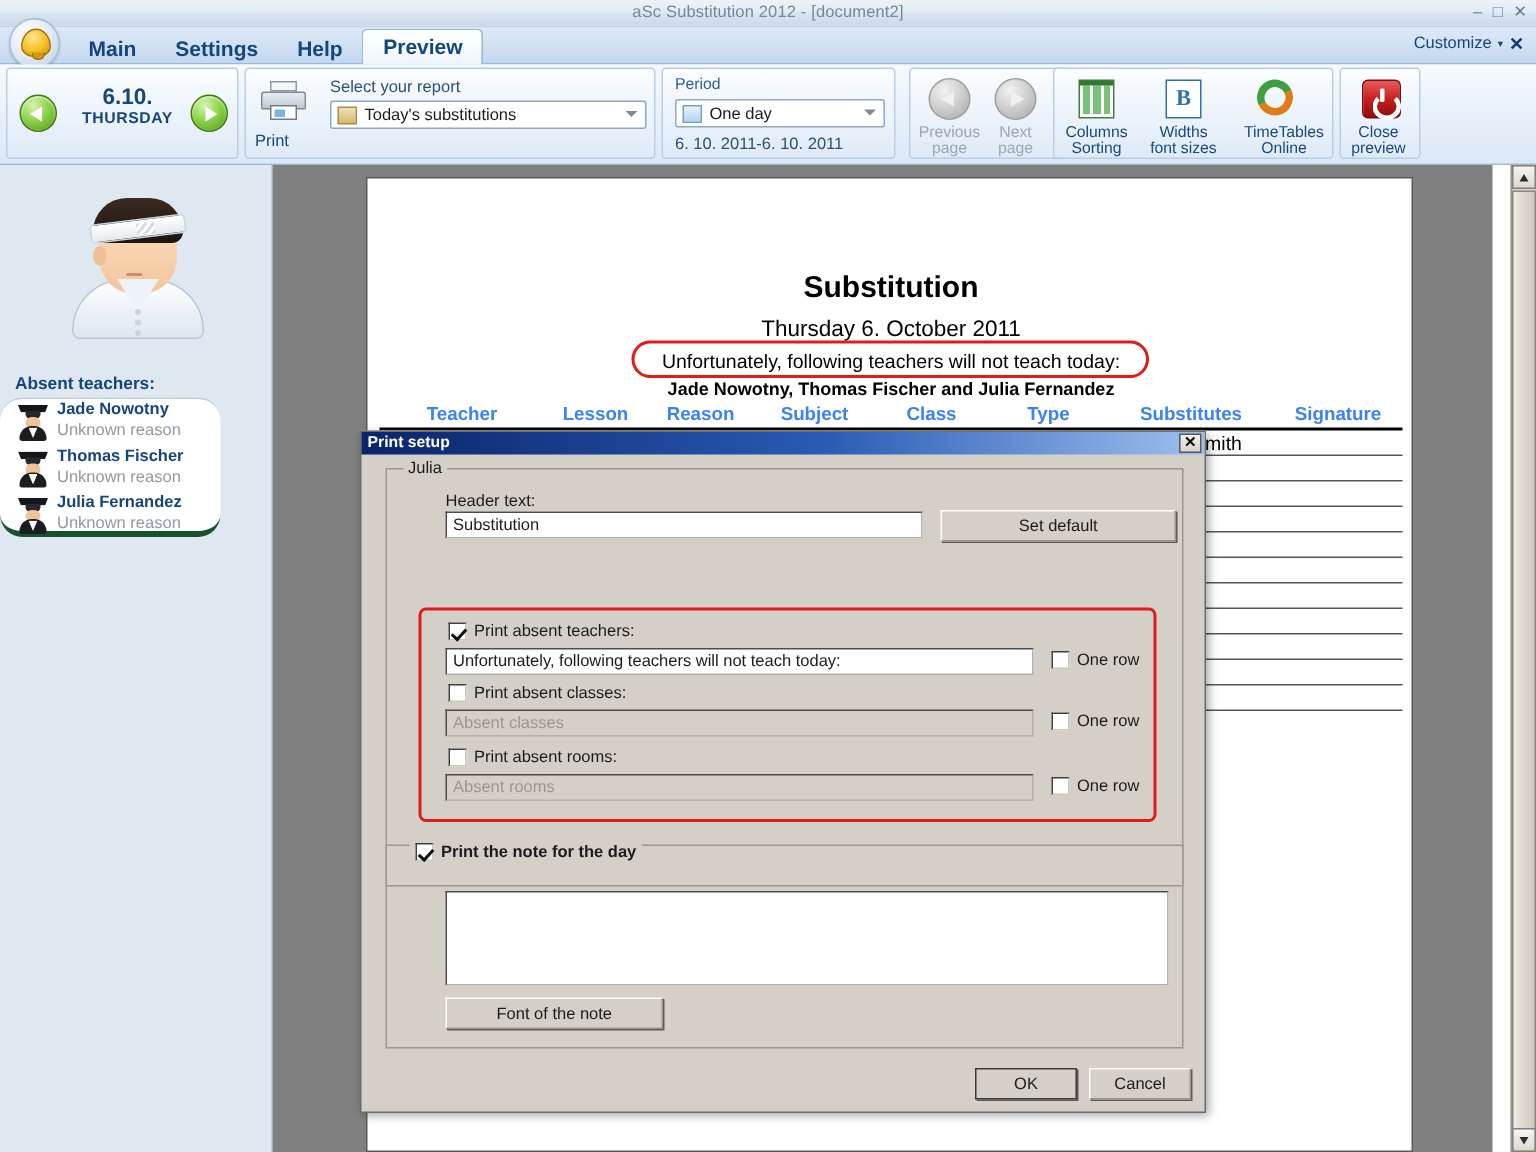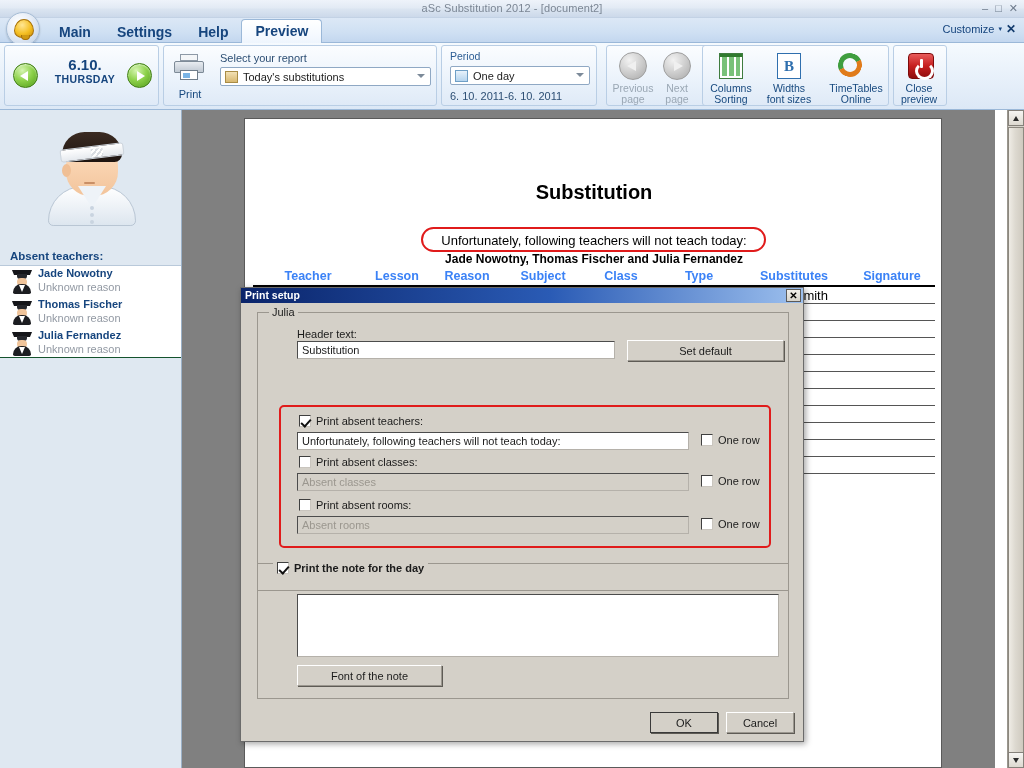--- a/index.html
+++ b/index.html
@@ -145,21 +145,21 @@
   .printer .paper {
     position: absolute; left: 6px; top: 16px; width: 18px; height: 10px;
     background: #ffffff; border: 1px solid #6f7d8b;
   }
   .printer .paper::after {
     content:""; position:absolute; left:2px; top:2px; width:7px; height:5px;
     background:#79b4e6;
   }
   .print-lbl {
     position: absolute; left: 6px; top: 42px; width: 40px;
-    text-align: center; font-size: 11px; color: #17497f;
+    font-size: 11px; color: #17497f;
   }
   .field-lbl {
     position: absolute; font-size: 11px; color: #2d4f74;
   }
   .combo {
     position: absolute; height: 19px;
     background: #ffffff; border: 1px solid #8fa8c4;
     border-radius: 2px;
     display: flex; align-items: center;
     font-size: 11px; color: #1b1b1b;
@@ -310,24 +310,25 @@
   .av-mouth {
     position: absolute; left: 44px; top: 54px; width: 11px; height: 2px;
     background: #c98f66; border-radius: 2px;
   }
 
   .sb-heading {
     position: absolute; left: 10px; top: 140px;
     font-size: 11.5px; font-weight: bold; color: #16457e;
   }
   .sb-list {
-    position: absolute; left: 0; top: 155px; width: 181px; height: 93px;
+    position: absolute; left: 0; top: 155px; width: 147px; height: 93px;
     background: #ffffff;
     border-top: 1px solid #b9c9da;
-    border-bottom: 1px solid #14532d;
+    border-bottom: 4px solid #14532d;
+    border-radius: 15px;
   }
   .sb-item { position: relative; height: 31px; }
   .grad-icon {
     position: absolute; left: 12px; top: 4px; width: 20px; height: 24px;
   }
   .grad-icon .cap-top {
     position: absolute; left: 0; top: 0; width: 20px; height: 5px;
     background: #15161a;
     clip-path: polygon(10% 100%, 90% 100%, 100% 0, 0 0);
   }
@@ -677,20 +678,21 @@
         </div>
         <div class="sb-name">Julia Fernandez</div>
         <div class="sb-reason">Unknown reason</div>
       </div>
     </div>
   </div>
 
   <div class="canvas">
     <div class="page">
       <div class="doc-title">Substitution</div>
+      <div class="doc-sub">Thursday 6. October 2011</div>
       <div class="doc-notice">Unfortunately, following teachers will not teach today:</div>
       <div class="notice-ring"></div>
       <div class="doc-teachers">Jade Nowotny, Thomas Fischer and Julia Fernandez</div>
 
       <div class="doc-table">
         <div class="dt-head">
           <div class="c0">Teacher</div>
           <div class="c1">Lesson</div>
           <div class="c2">Reason</div>
           <div class="c3">Subject</div>

